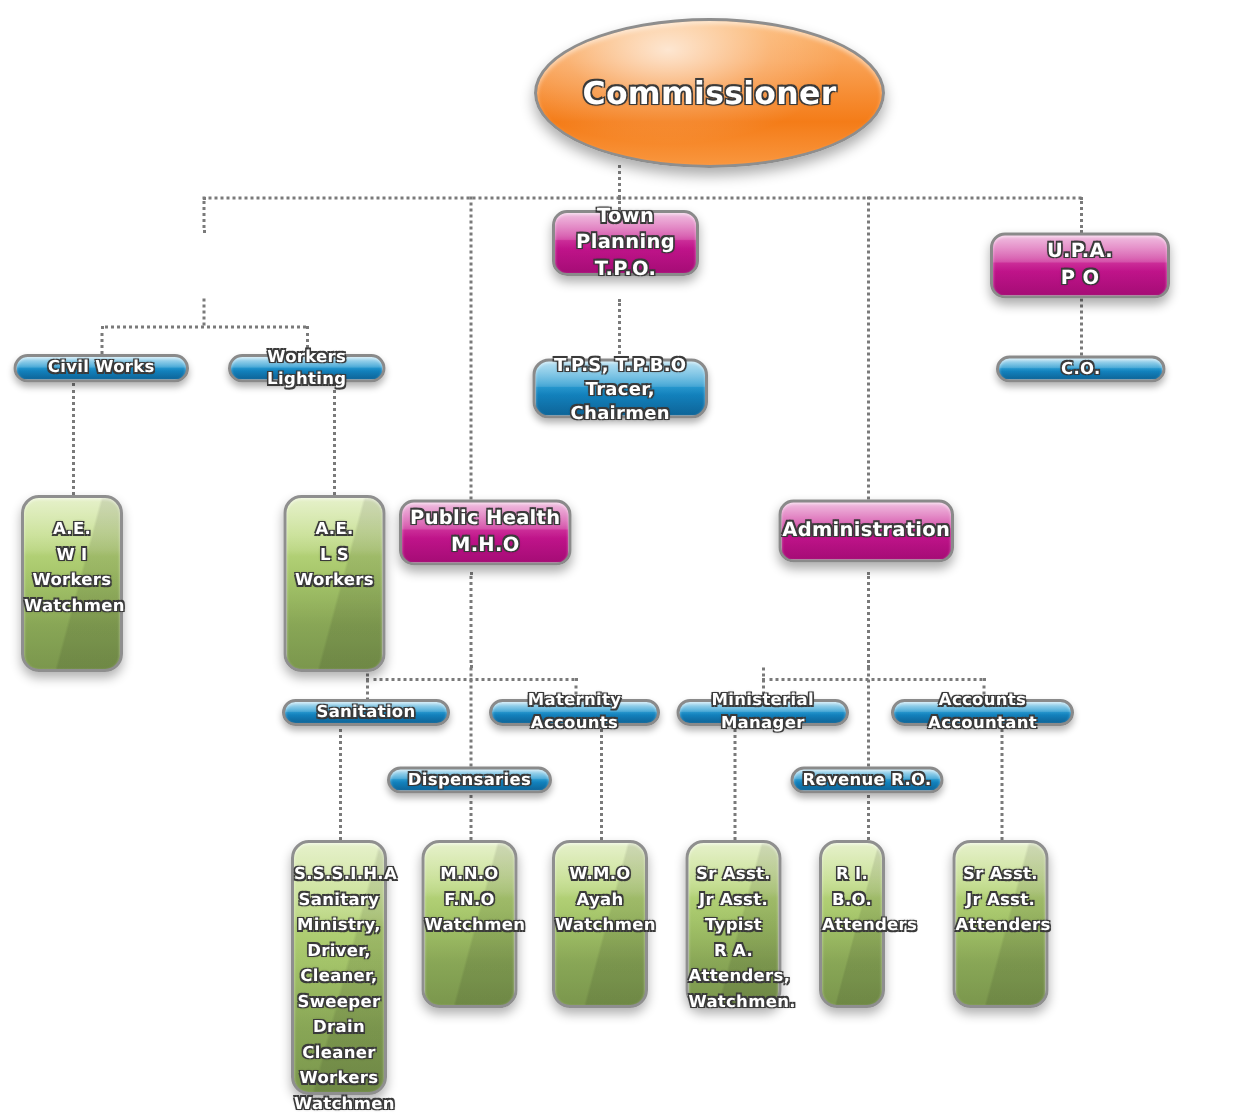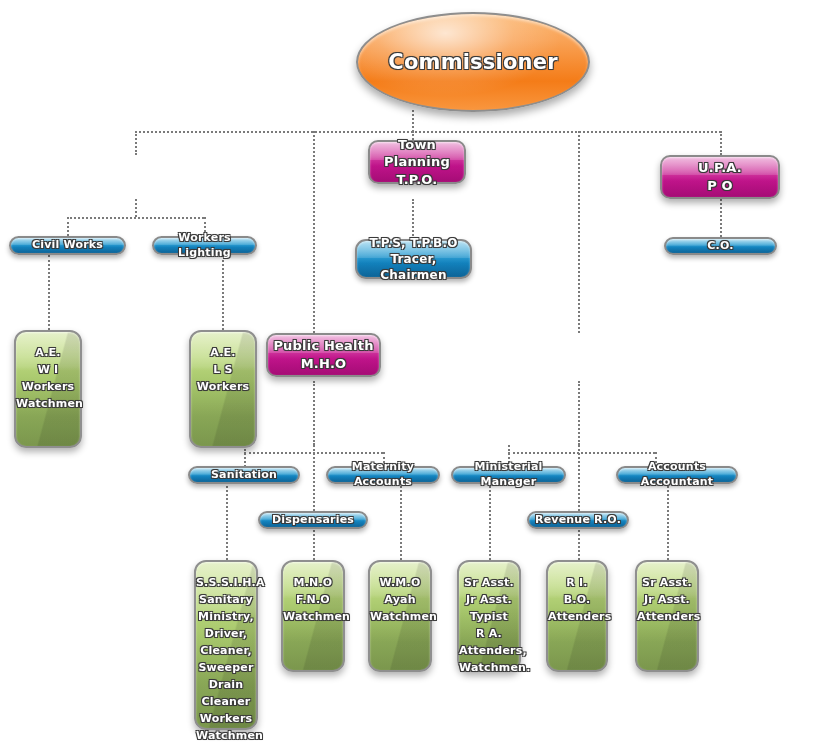--- a/index.html
+++ b/index.html
@@ -171,34 +171,37 @@
   </div>
 
   <div class="node green" style="left:189px;top:330px;width:68px;height:118px;">
     <span class="lbl">A.E.<br>L S<br>Workers</span>
   </div>
 
   <div class="node pink" style="left:266px;top:333px;width:115px;height:44px;">
     <span class="lbl">Public Health<br>M.H.O</span>
   </div>
 
+  <div class="node pink" style="left:519px;top:333px;width:117px;height:42px;">
+    <span class="lbl">Administration</span>
+  </div>
 
   <div class="node blue pill" style="left:188px;top:466px;width:112px;height:18px;">
     <span class="lbl">Sanitation</span>
   </div>
 
   <div class="node blue pill" style="left:326px;top:466px;width:114px;height:18px;">
     <span class="lbl">Maternity Accounts</span>
   </div>
 
   <div class="node blue pill" style="left:451px;top:466px;width:115px;height:18px;">
     <span class="lbl">Ministerial Manager</span>
   </div>
 
-  <div class="node blue pill" style="left:616px;top:466px;width:122px;height:18px;">
+  <div class="node blue pill" style="left:594px;top:466px;width:122px;height:18px;">
     <span class="lbl">Accounts Accountant</span>
   </div>
 
   <div class="node blue pill" style="left:258px;top:511px;width:110px;height:18px;">
     <span class="lbl">Dispensaries</span>
   </div>
 
   <div class="node blue pill" style="left:527px;top:511px;width:102px;height:18px;">
     <span class="lbl">Revenue R.O.</span>
   </div>
@@ -212,21 +215,21 @@
   </div>
 
   <div class="node green" style="left:368px;top:560px;width:64px;height:112px;">
     <span class="lbl">W.M.O<br>Ayah<br>Watchmen</span>
   </div>
 
   <div class="node green" style="left:457px;top:560px;width:64px;height:112px;">
     <span class="lbl">Sr Asst.<br>Jr Asst.<br>Typist<br>R A.<br>Attenders,<br>Watchmen.</span>
   </div>
 
-  <div class="node green" style="left:546px;top:560px;width:62px;height:112px;">
+  <div class="node green" style="left:546px;top:560px;width:44px;height:112px;">
     <span class="lbl">R I.<br>B.O.<br>Attenders</span>
   </div>
 
   <div class="node green" style="left:635px;top:560px;width:64px;height:112px;">
     <span class="lbl">Sr Asst.<br>Jr Asst.<br>Attenders</span>
   </div>
 
 </div>
 
 </body></html>

